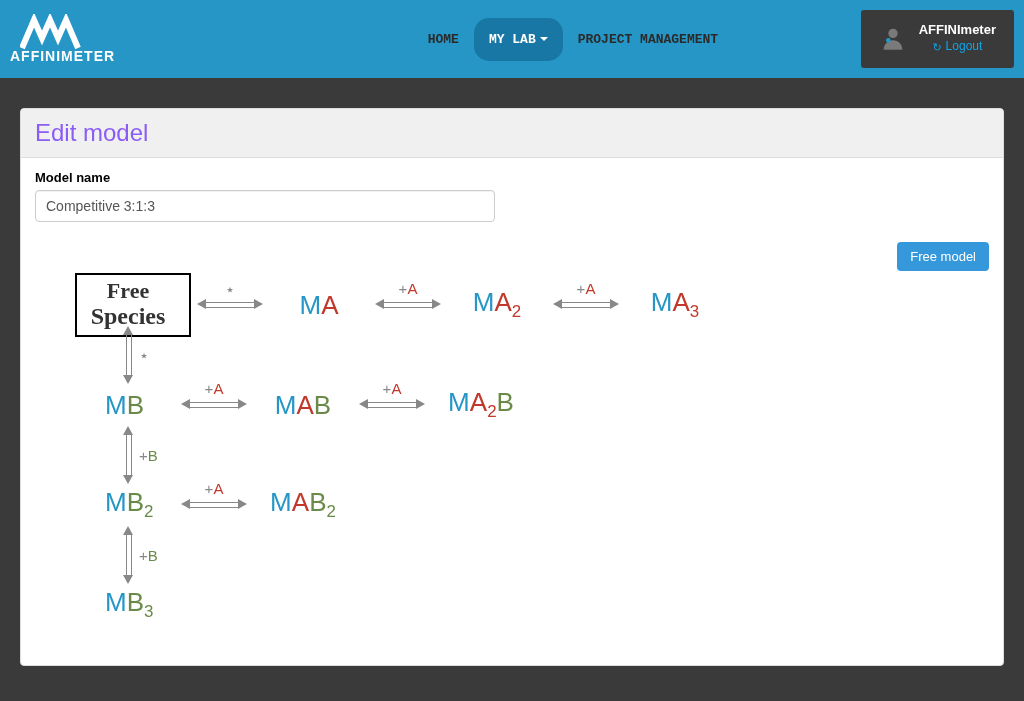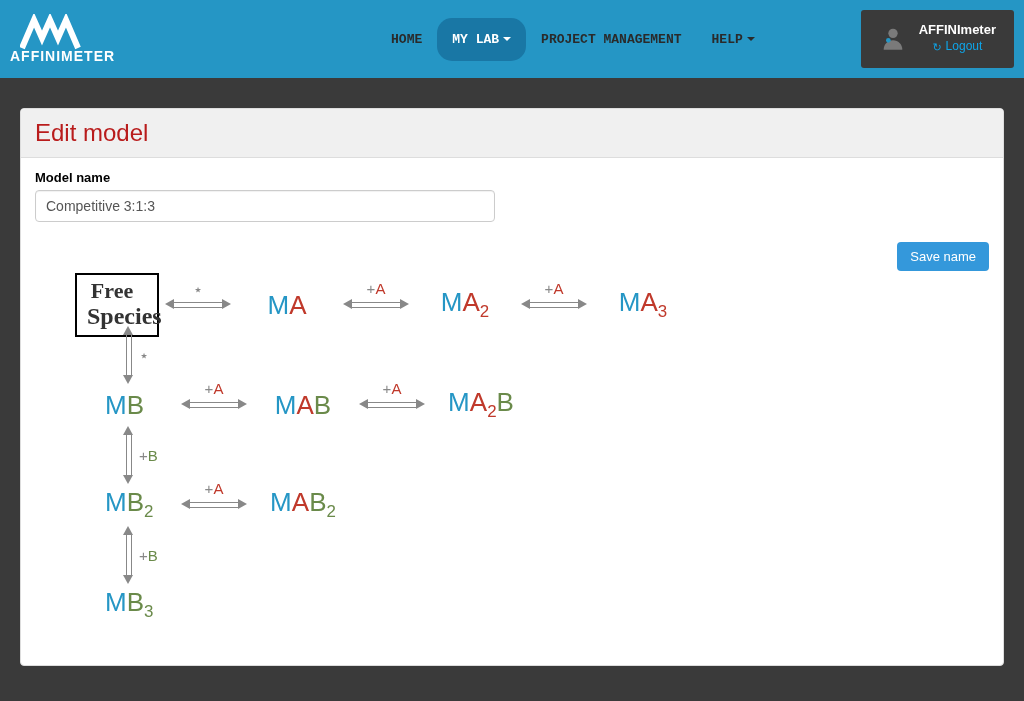--- a/index.html
+++ b/index.html
@@ -84,21 +84,21 @@
     background: #fff;
     border: 1px solid #ddd;
     border-radius: 4px;
     overflow: hidden;
   }
   .panel-head {
     background: #f0f0f0;
     border-bottom: 1px solid #ddd;
     padding: 10px 14px;
     font-size: 24px;
-    color: #b91c1c;
+    color: #8b5cf6;
     font-weight: 400;
   }
   .panel-body {
     padding: 12px 14px 40px 14px;
   }
   .form-label {
     font-weight: bold;
     font-size: 13px;
     color: #000000;
     margin-bottom: 5px;
@@ -144,21 +144,21 @@
     align-items: center;
     height: 60px;
     padding-left: 40px;
   }
   .free-species {
     border: 2px solid #000;
     padding: 4px 20px 6px 10px;
     text-align: center;
     font-family: Georgia, serif;
     line-height: 1.1;
-    width: 84px;
+    width: 116px;
   }
   .free-species .ln1 { font-size: 22px; font-weight: bold; }
   .free-species .ln2 { font-size: 24px; font-weight: bold; }
   .species {
     font-size: 26px;
     font-weight: 500;
     font-family: Arial, sans-serif;
     display: inline-flex;
     align-items: baseline;
   }
@@ -262,24 +262,20 @@
     <div class="nav-item">
         <span>HOME</span>
       </div>
     <div class="nav-item active">
       <span>MY LAB</span>
       <span class="caret-down"></span>
     </div>
     <div class="nav-item">
         <span>PROJECT MANAGEMENT</span>
       </div>
-    <div class="nav-item">
-      <span>HELP</span>
-      <span class="caret-down"></span>
-    </div>
   </div>
   <div class="user-box">
     <span class="user-icon">
       <svg width="28" height="28" viewBox="0 0 24 24">
           <circle cx="12" cy="8" r="4"></circle>
           <path d="M4 22c0-4.4 3.6-8 8-8s8 3.6 8 8z"></path>
           <circle cx="8" cy="14" r="2" fill="#2596c5"></circle>
         </svg>
     </span>
     <div class="user-text">
@@ -292,21 +288,21 @@
 </div>
 
 <div class="page-wrap">
   <div class="panel">
     <div class="panel-head">Edit model</div>
     <div class="panel-body">
       <label class="form-label">Model name</label>
       <input class="form-input" type="text" value="Competitive 3:1:3" style="">
 
       <div class="save-row">
-        <button class="btn-save">Save name</button>
+        <button class="btn-save">Free model</button>
       </div>
 
       
       <div class="diagram">
 
         <div class="d-row">
           <div class="free-species">
             <div class="ln1">Free</div>
             <div class="ln2">Species</div>
           </div>

